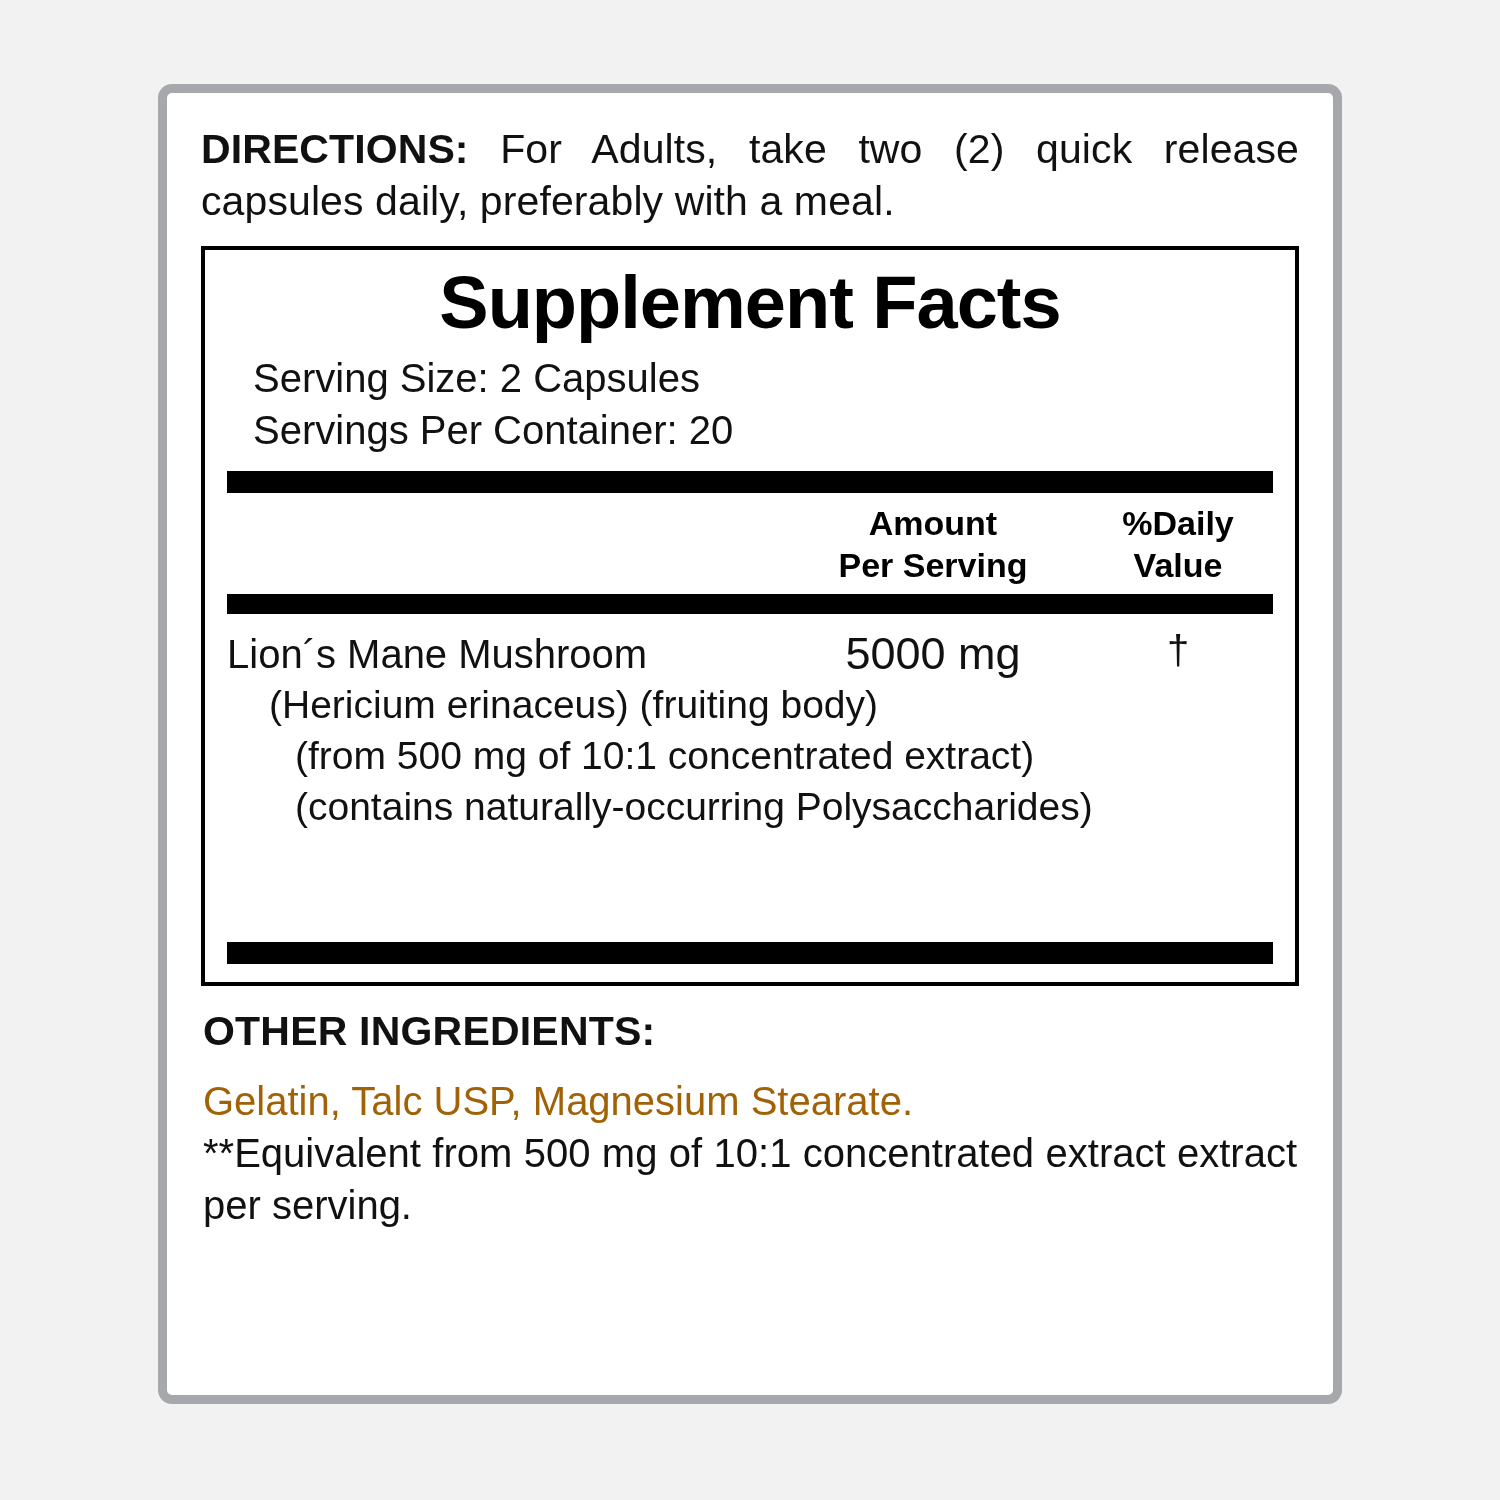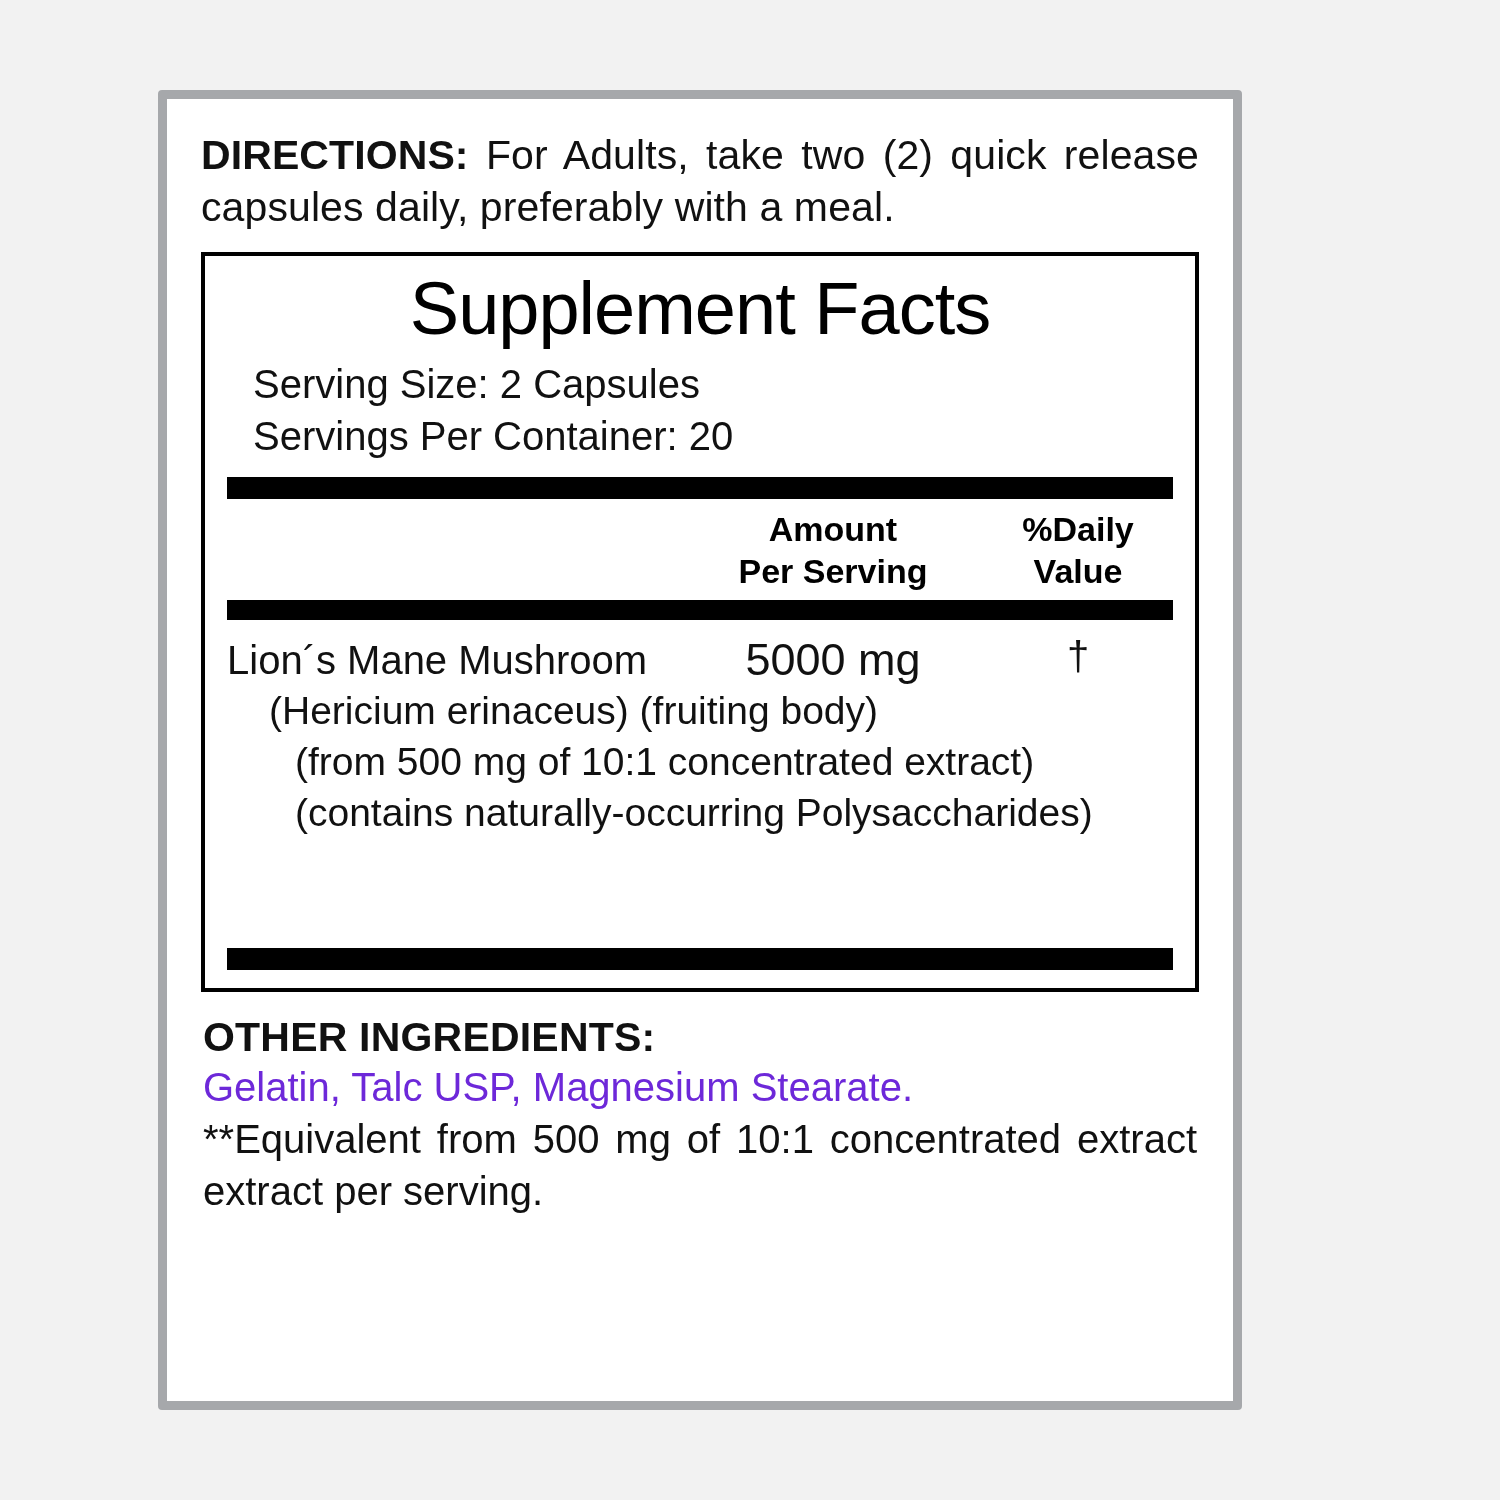--- a/index.html
+++ b/index.html
@@ -10,26 +10,26 @@
   body {
     width: 1500px;
     height: 1500px;
     font-family: "Liberation Sans", sans-serif;
     -webkit-font-smoothing: antialiased;
   }
 
   .label-card {
     position: absolute;
     left: 158px;
-    top: 90px;
-    width: 1084px;
+    top: 84px;
+    width: 1184px;
     height: 1320px;
     background: #ffffff;
     border: 9px solid #a6a8ab;
-    border-radius: 4px;
+    border-radius: 14px;
     box-sizing: border-box;
     overflow: hidden;
   }
 
   .inner {
     position: absolute;
     left: 0;
     top: 0;
     right: 0;
     bottom: 0;
@@ -55,21 +55,21 @@
   .facts-box {
     margin-top: 18px;
     border: 4px solid #000;
     box-sizing: border-box;
     padding: 6px 22px 18px 22px;
     background: #fff;
   }
 
   .facts-title {
     text-align: center;
-    font-weight: normal;
+    font-weight: bold;
     font-size: 74px;
     line-height: 1.05;
     letter-spacing: -1px;
     color: #000;
     margin: 8px 0 10px 0;
   }
 
   .serving-line {
     font-size: 40px;
     line-height: 1.32;
@@ -165,22 +165,22 @@
   }
   .other-title {
     font-weight: bold;
     font-size: 41px;
     color: #111;
     letter-spacing: 0.2px;
   }
   .other-body {
     font-size: 40px;
     line-height: 1.3;
-    color: #6d28d9;
-    margin-top: 0;
+    color: #a16207;
+    margin-top: 20px;
   }
   .other-equiv {
     font-size: 40px;
     line-height: 1.3;
     color: #111;
     text-align: justify;
     text-justify: inter-word;
   }
 </style>
 </head>

